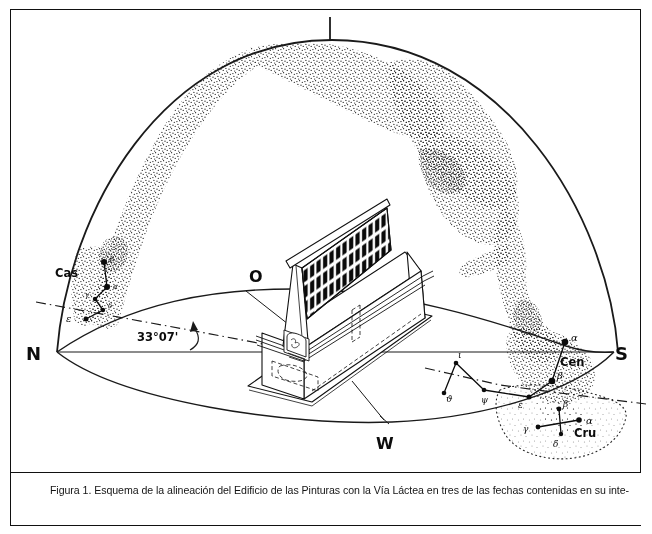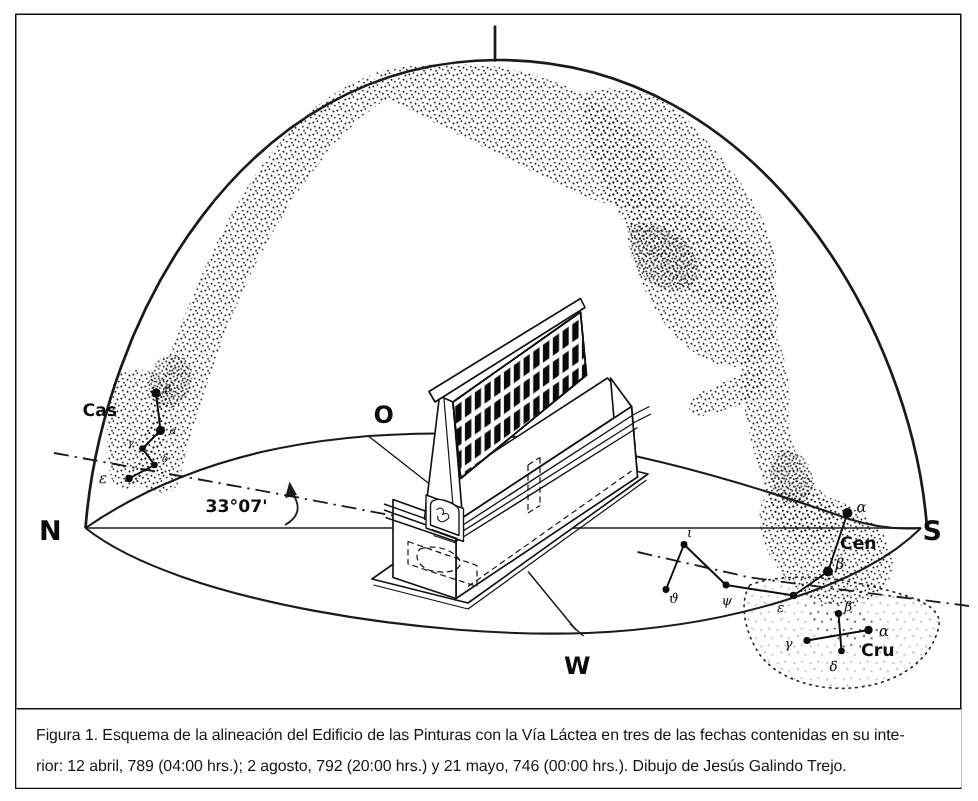--- a/index.html
+++ b/index.html
@@ -5,21 +5,21 @@
   html,body{margin:0;padding:0;background:#fff;}
   #page{position:relative;width:652px;height:534px;background:#fff;overflow:hidden;
         font-family:"Liberation Sans",sans-serif;}
   #frame{position:absolute;left:10px;top:9px;width:629px;height:515px;
          border:1.6px solid #111;background:transparent;}
   #diagram{position:absolute;left:0;top:0;}
   #caption{position:absolute;left:11px;right:11px;top:472px;height:53px;
            border-top:1.4px solid #111;background:#fff;
            padding:7px 12px 0 13px;box-sizing:border-box;
            font-size:10.6px;line-height:21px;letter-spacing:-0.05px;color:#141414;}
-  .capline{white-space:nowrap;}
+  .capline{white-space:nowrap;text-align:right;}
   svg text{user-select:none;}
   .card{font-family:"DejaVu Sans","Liberation Sans",sans-serif;font-weight:bold;fill:#0c0c0c;}
   .conlbl{font-family:"DejaVu Sans","Liberation Sans",sans-serif;font-weight:bold;fill:#0c0c0c;}
   .greek{font-family:"DejaVu Serif","Liberation Serif",serif;font-style:italic;fill:#0c0c0c;}
   .ang{font-family:"DejaVu Sans","Liberation Sans",sans-serif;font-weight:bold;fill:#0c0c0c;}
 </style>
 </head>
 <body>
 
 <div id="page">
@@ -190,16 +190,15 @@
     <text x="615" y="360" class="card" font-size="18">S</text>
     <text x="249" y="282" class="card" font-size="16">O</text>
     <text x="376" y="449" class="card" font-size="16">W</text>
   </g>
 </svg>
 
 <div id="frame"></div>
 
 <div id="caption">
   <div class="capline">Figura 1. Esquema de la alineación del Edificio de las Pinturas con la Vía Láctea en tres de las fechas contenidas en su inte-</div>
-  <div class="capline">rior: 12 abril, 789 (04:00 hrs.); 2 agosto, 792 (20:00 hrs.) y 21 mayo, 746 (00:00 hrs.). Dibujo de Jesús Galindo Trejo.</div>
 </div>
 
 </div>
 
 </body></html>

